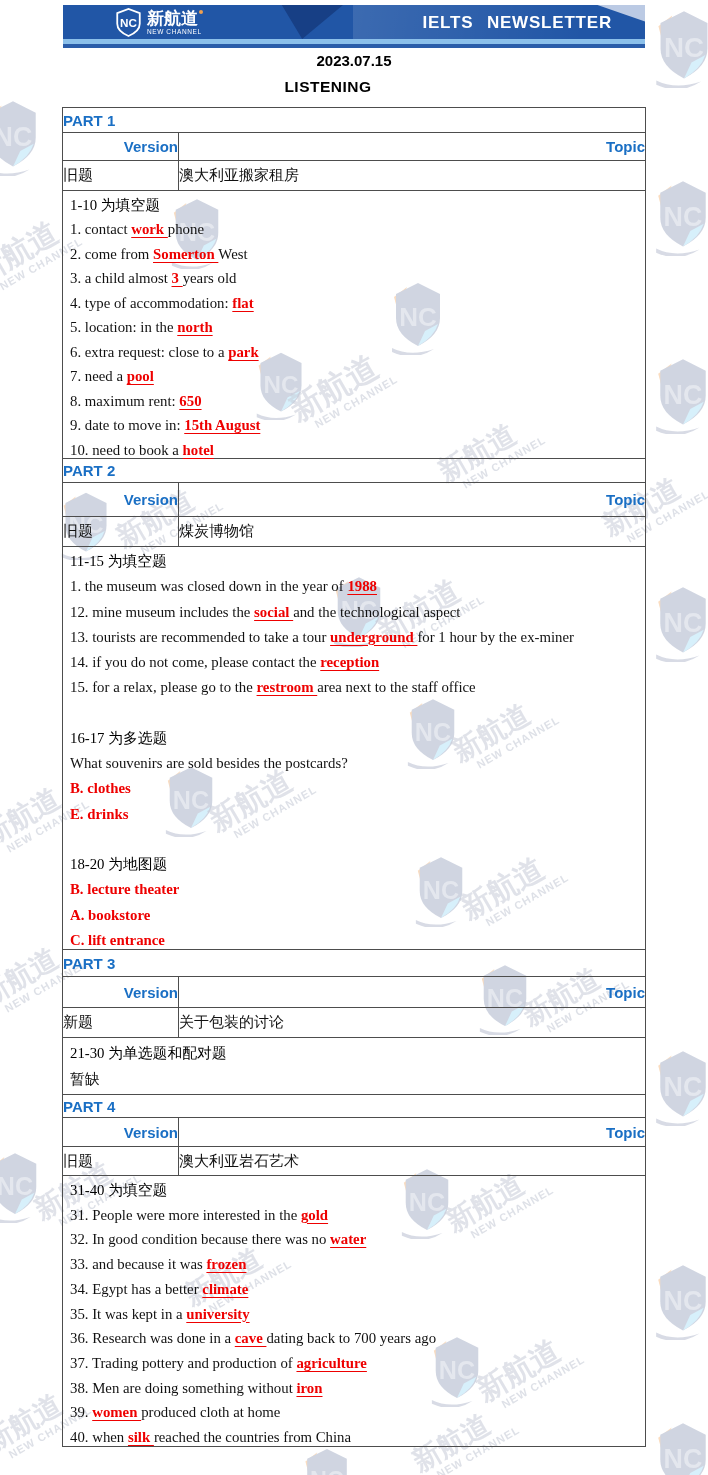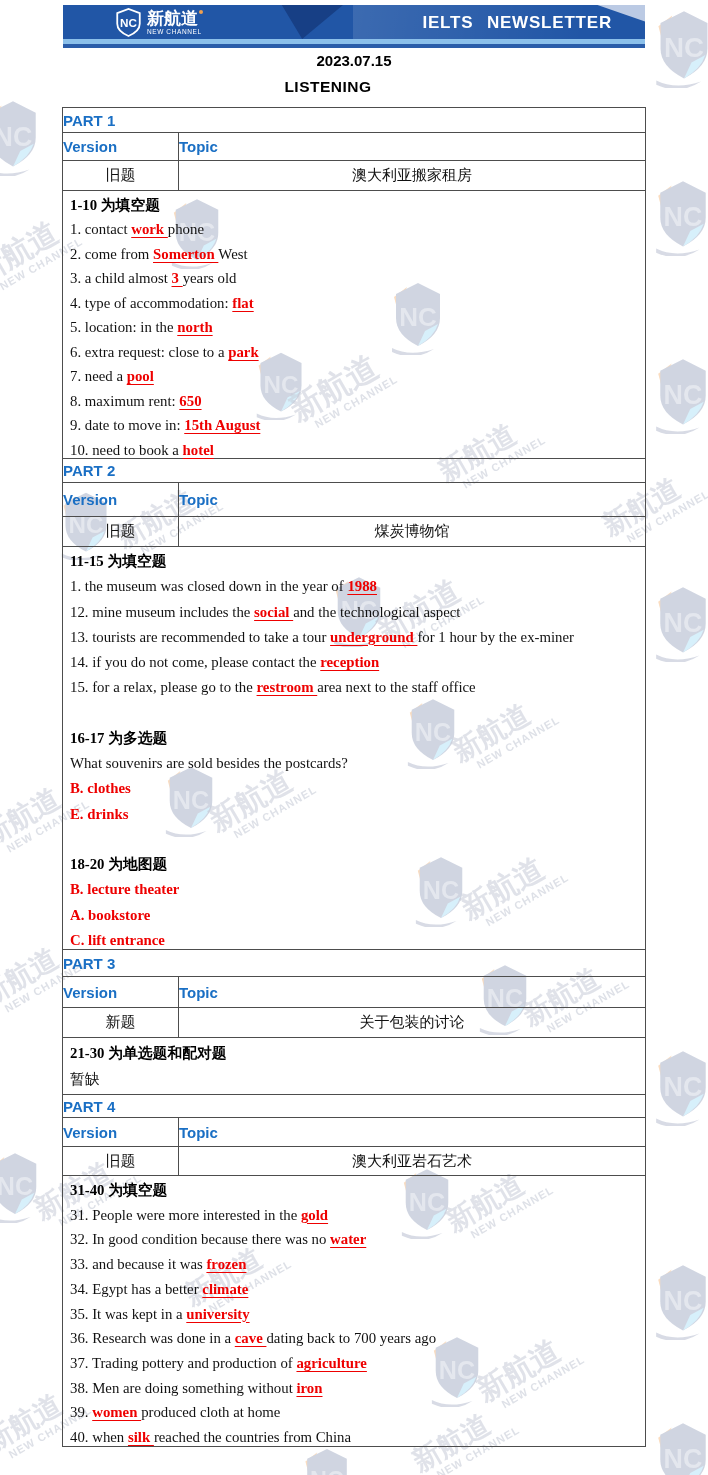--- a/index.html
+++ b/index.html
@@ -33,29 +33,29 @@
              font-family:"Liberation Sans",sans-serif;font-weight:bold;font-size:15px;color:#000;}
   .doc-title{position:absolute;left:0;top:78px;width:656px;text-align:center;z-index:2;
              font-family:"Liberation Sans",sans-serif;font-weight:bold;font-size:15.5px;letter-spacing:.5px;color:#000;}
   
   .tables{position:absolute;left:62px;top:108px;width:584px;z-index:1;}
   table.part{width:100%;border-collapse:collapse;table-layout:fixed;background:transparent;margin-top:-1px;}
   table.part td{border:1px solid #4d4d4d;padding:0;}
   col.vcol{width:116px;}
   .hrow td{text-align:left;vertical-align:middle;color:#1A6FC4;
            font-family:"Liberation Sans",sans-serif;font-weight:bold;font-size:15px;}
-  .vtrow td{text-align:left;vertical-align:middle;color:#1A6FC4;
+  .vtrow td{text-align:right;vertical-align:middle;color:#1A6FC4;
             font-family:"Liberation Sans",sans-serif;font-weight:bold;font-size:15px;}
-  .valrow td{text-align:center;vertical-align:middle;font-size:15px;color:#111;}
+  .valrow td{vertical-align:middle;font-size:15px;color:#111;}
   .content-td{vertical-align:top;}
   .lines{padding:2px 6px 0 7px;font-size:14.8px;}
   .line{white-space:pre;}
   .line .ans{color:#EE0000;font-weight:bold;text-decoration:underline;text-underline-offset:3px;}
   .line .opt{color:#EE0000;font-weight:bold;}
-  .line .hdr{font-weight:bold;color:#000;}
+  .line .hdr{font-weight:normal;color:#000;}
   .t1 .hrow td{height:24px;} .t1 .vtrow td{height:27px;} .t1 .valrow td{height:29px;} .t1 .lines{line-height:24.45px;height:265px;}
   .t2 .hrow td{height:23px;} .t2 .vtrow td{height:33px;} .t2 .valrow td{height:29px;} .t2 .lines{line-height:25.25px;height:400px;}
   .t3 .hrow td{height:26px;margin-top:24px;} .t3 .vtrow td{height:30px;} .t3 .valrow td{height:29px;} .t3 .lines{line-height:26px;height:54px;}
   .t4 .hrow td{height:22px;} .t4 .vtrow td{height:28px;} .t4 .valrow td{height:28px;} .t4 .lines{line-height:24.7px;height:268px;}
 </style>
 </head>
 <body>
 
 <div class="page">
 

